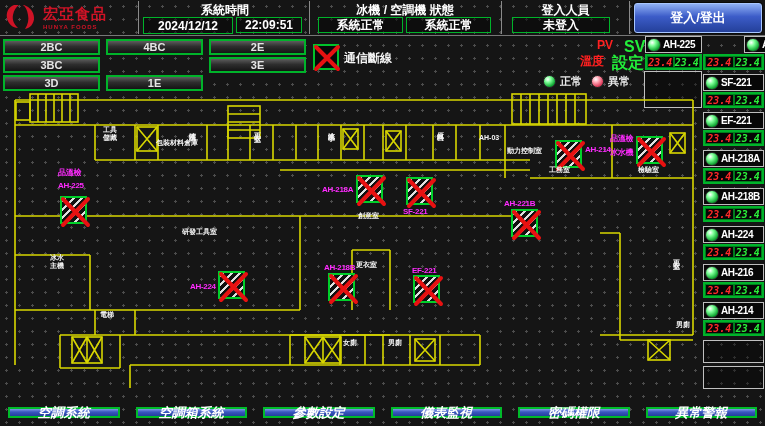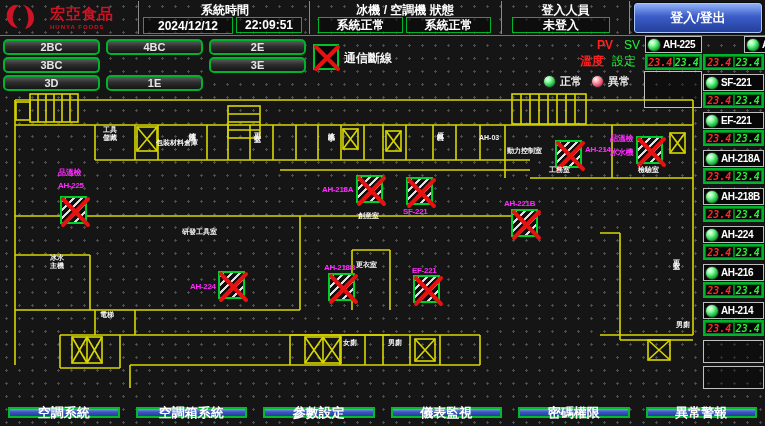--- a/index.html
+++ b/index.html
@@ -4,41 +4,41 @@
 <style>
   html,body{margin:0;padding:0;background:#000;}
   .page{position:relative;width:765px;height:426px;overflow:hidden;
     background-color:#151515;
     background-image:radial-gradient(circle, rgba(160,160,160,.40) 1px, rgba(0,0,0,0) 1.3px);
     background-size:13px 13px;
     font-family:"Liberation Sans",sans-serif;}
   
   .header{position:absolute;left:0;top:0;width:765px;height:35px;border-bottom:1px solid #777;}
   .hsep{position:absolute;top:1px;width:1px;height:33px;background:#8a8a8a;}
-  .brand{position:absolute;left:4px;top:2px;display:flex;align-items:center;gap:12px;}
+  .brand{position:absolute;left:4px;top:2px;display:flex;align-items:center;gap:5px;}
   .brand-zh{color:#cf1326;font-weight:bold;font-size:15px;letter-spacing:1px;}
   .brand-en{color:#cf1326;font-weight:bold;font-size:6px;letter-spacing:1px;}
   .htitle{position:absolute;top:2px;color:#fff;font-weight:bold;font-size:12px;text-align:center;white-space:nowrap;}
   .hval{position:absolute;border:1px solid #00b32a;background:rgba(8,8,8,.55);color:#fff;
     font-weight:bold;font-size:12px;display:flex;align-items:center;justify-content:center;box-sizing:border-box;}
   .login-btn{position:absolute;left:634px;top:3px;width:126px;height:28px;
     background:linear-gradient(180deg,#8fb0f5,#3c5cc8 45%,#24409a);
     border:1px solid #a8c6ff;box-shadow:0 0 0 1px #0a0a0a;border-radius:3px;
     color:#fff;font-weight:bold;font-size:13px;display:flex;align-items:center;justify-content:center;cursor:pointer;}
   
-  .fbtn{position:absolute;width:97px;height:16px;border:2px solid #00b32a;border-radius:5px;
+  .fbtn{position:absolute;width:97px;height:16px;border:2px solid #00b32a;border-radius:0;
     background:linear-gradient(180deg,#5d5d5d,#2e2e2e 45%,#141414);
     color:#e6e6e6;font-weight:bold;font-size:11px;display:flex;align-items:center;justify-content:center;
     box-sizing:border-box;cursor:pointer;}
   
   .comm-icon{position:absolute;left:313px;top:44px;width:26px;height:26px;border:2px solid #00c22a;
     background:#090909;box-sizing:border-box;}
   .comm-label{position:absolute;left:344px;top:50px;color:#f5f5f5;font-weight:bold;font-size:12px;}
   .pv-h{position:absolute;color:#ff2020;font-weight:bold;font-size:12px;}
-  .sv-h{position:absolute;color:#22ee3a;font-weight:normal;font-size:12px;text-align:right;}
+  .sv-h{position:absolute;color:#22ee3a;font-weight:bold;font-size:16px;text-align:right;}
   .led{display:inline-block;width:11px;height:11px;border-radius:50%;border:1px solid #2a2a2a;
     background:radial-gradient(circle at 35% 30%, #fff, #7cff96 30%, #12a834 70%, #06451a);}
   .led.pink{background:radial-gradient(circle at 35% 30%, #fff, #ffa6b4 30%, #dd3b5a 70%, #571020);}
   .lg-item{position:absolute;display:flex;align-items:center;gap:4px;color:#e8e8e8;font-weight:bold;font-size:11px;}
   
   .urow{position:absolute;height:17px;background:#070707;border:1px solid #bdbdbd;
     display:flex;align-items:center;gap:2px;padding:0 1px;box-sizing:border-box;}
   .urow .led{width:12px;height:12px;flex:0 0 auto;}
   .uname{color:#fff;font-weight:bold;font-size:10px;letter-spacing:-.4px;white-space:nowrap;}
   .vrow{position:absolute;height:16px;border:2px solid #00b32a;background:#050505;display:flex;box-sizing:border-box;}
@@ -55,21 +55,21 @@
   .equip svg,.comm-icon svg{position:absolute;left:-3px;top:-3px;overflow:visible;}
   .mlabel{position:absolute;color:#ff2bff;font-weight:bold;font-size:8px;white-space:nowrap;letter-spacing:-.3px;}
   .wlabel{position:absolute;color:#f4f4f4;font-weight:bold;font-size:7px;line-height:8px;white-space:nowrap;letter-spacing:0;}
   .wlabel.wrap{white-space:normal;}
   .wlabel.vert{writing-mode:vertical-rl;letter-spacing:1px;white-space:normal;}
   
   .bnav{position:absolute;left:0;top:399px;width:765px;height:27px;display:flex;}
   .bbtn{flex:1;border:2px solid #00bb2a;box-sizing:border-box;
     background:linear-gradient(180deg,#8099e8,#3a57c0 42%,#22409c);
     color:#fff;font-family:"Liberation Sans",sans-serif;font-weight:bold;font-size:13px;
-    display:flex;align-items:center;justify-content:center;cursor:pointer;padding:0;margin:8px;}
+    display:flex;align-items:center;justify-content:center;cursor:pointer;padding:0;margin:8px;font-style:italic;}
 </style>
 </head>
 <body>
 
 <div class="page">
 
   <div class="header">
     <div class="brand">
       <svg width="34" height="30" viewBox="0 0 34 30">
         <path d="M10,3 C4,5 2,11 3,16 C4,22 9,26 14,26 C10,22 8,18 9,13 C10,8 12,5 15,3 Z" fill="#cf1326"></path>

